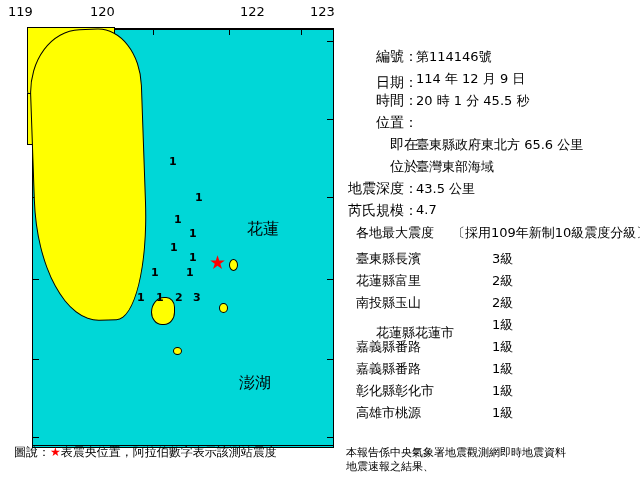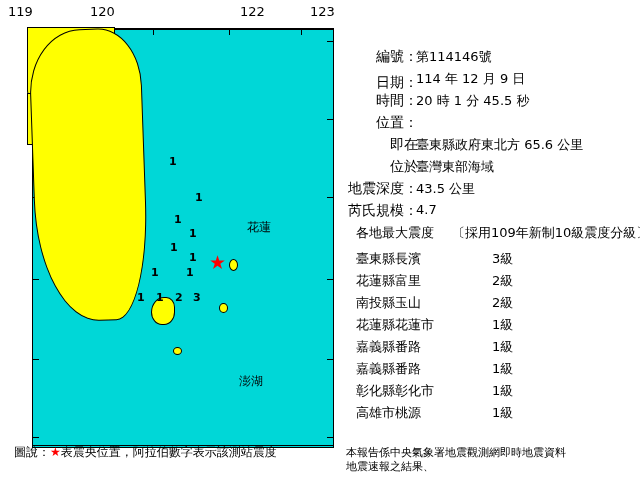--- a/index.html
+++ b/index.html
@@ -27,21 +27,21 @@
     border-radius:0 0 60% 14%;
   }
   #china2{
     left:-6px;top:64px;width:38px;height:50px;
     background:#ffff00;border:1px solid #000;
     border-radius:0 40% 50% 0;
   }
   .islet{position:absolute;background:#ffff00;border:1px solid #000;border-radius:50%;}
 
   .quake-star{position:absolute;color:#ff0000;font-size:19px;line-height:1;}
-  .place{position:absolute;font-size:12px;color:#000;white-space:nowrap;}
+  .place{position:absolute;font-size:16px;color:#000;white-space:nowrap;}
   .intensity{position:absolute;font-size:11px;color:#000;font-weight:bold;}
 
   #legend{position:absolute;left:14px;top:444px;font-size:12px;color:#000;white-space:nowrap;}
   #legend .star{color:#ff0000;}
 
   
   #report{position:absolute;left:342px;top:0;width:298px;height:480px;}
   #report-title{position:absolute;left:4px;top:14px;font-size:19px;letter-spacing:2px;color:#000;font-weight:bold;}
   .row{position:absolute;font-size:13px;color:#000;white-space:nowrap;}
   .rlabel{position:absolute;font-size:14px;color:#000;text-align:right;width:62px;}
@@ -165,21 +165,21 @@
 
     <div class="int-city" style="top:250px;">臺東縣長濱</div>
     <div class="int-val" style="top:250px;">3級</div>
 
     <div class="int-city" style="top:272px;">花蓮縣富里</div>
     <div class="int-val" style="top:272px;">2級</div>
 
     <div class="int-city" style="top:294px;">南投縣玉山</div>
     <div class="int-val" style="top:294px;">2級</div>
 
-    <div class="int-city" style="top:316px;">花蓮縣花蓮市</div>
+    <div class="int-city" style="top:324px;margin-left:20px;">花蓮縣花蓮市</div>
     <div class="int-val" style="top:316px;">1級</div>
 
     <div class="int-city" style="top:338px;">嘉義縣番路</div>
     <div class="int-val" style="top:338px;">1級</div>
 
     <div class="int-city" style="top:360px;">嘉義縣番路</div>
     <div class="int-val" style="top:360px;">1級</div>
 
     <div class="int-city" style="top:382px;">彰化縣彰化市</div>
     <div class="int-val" style="top:382px;">1級</div>

